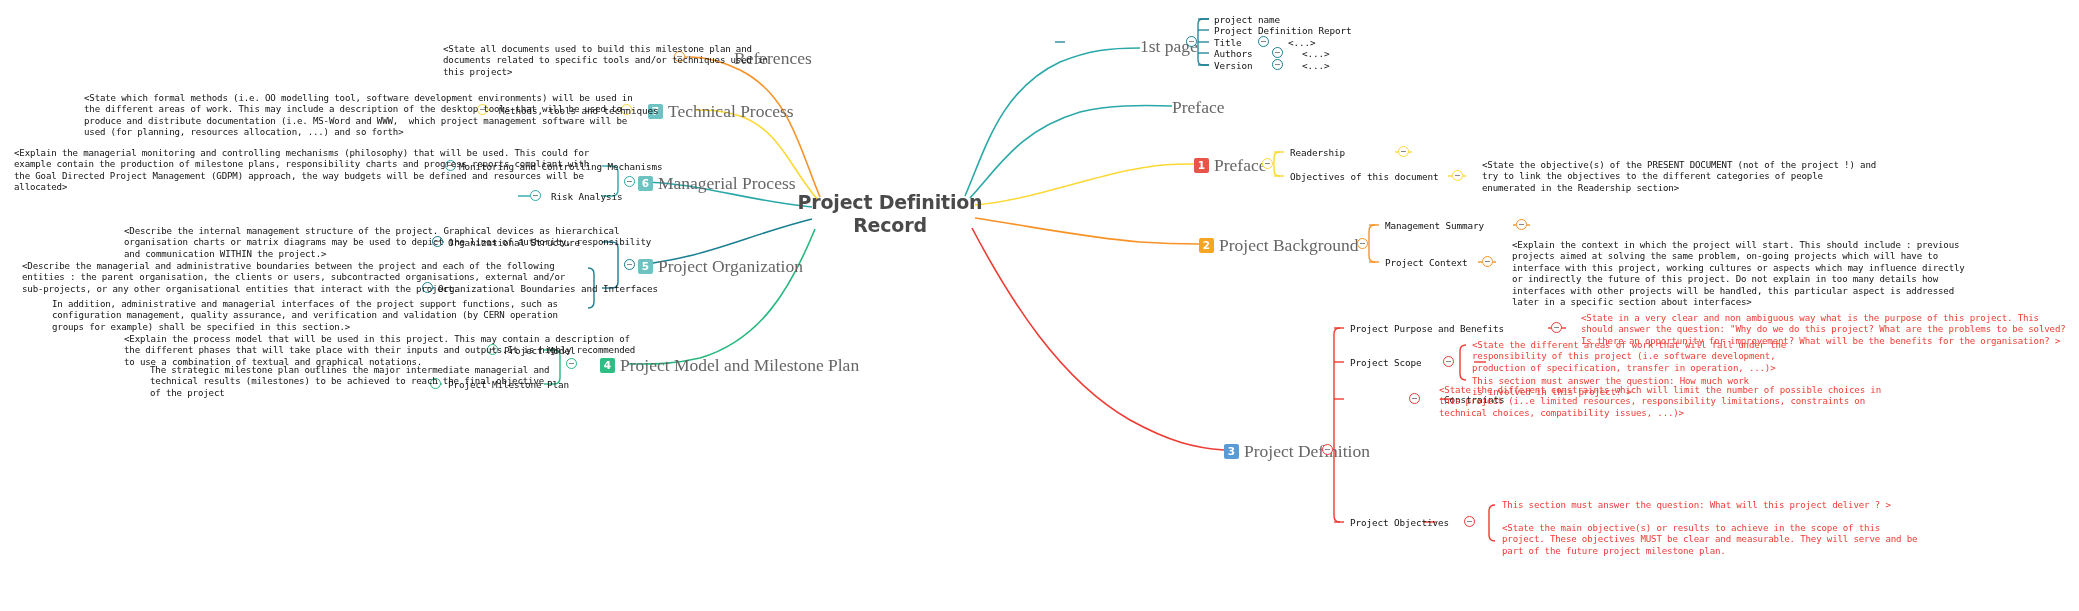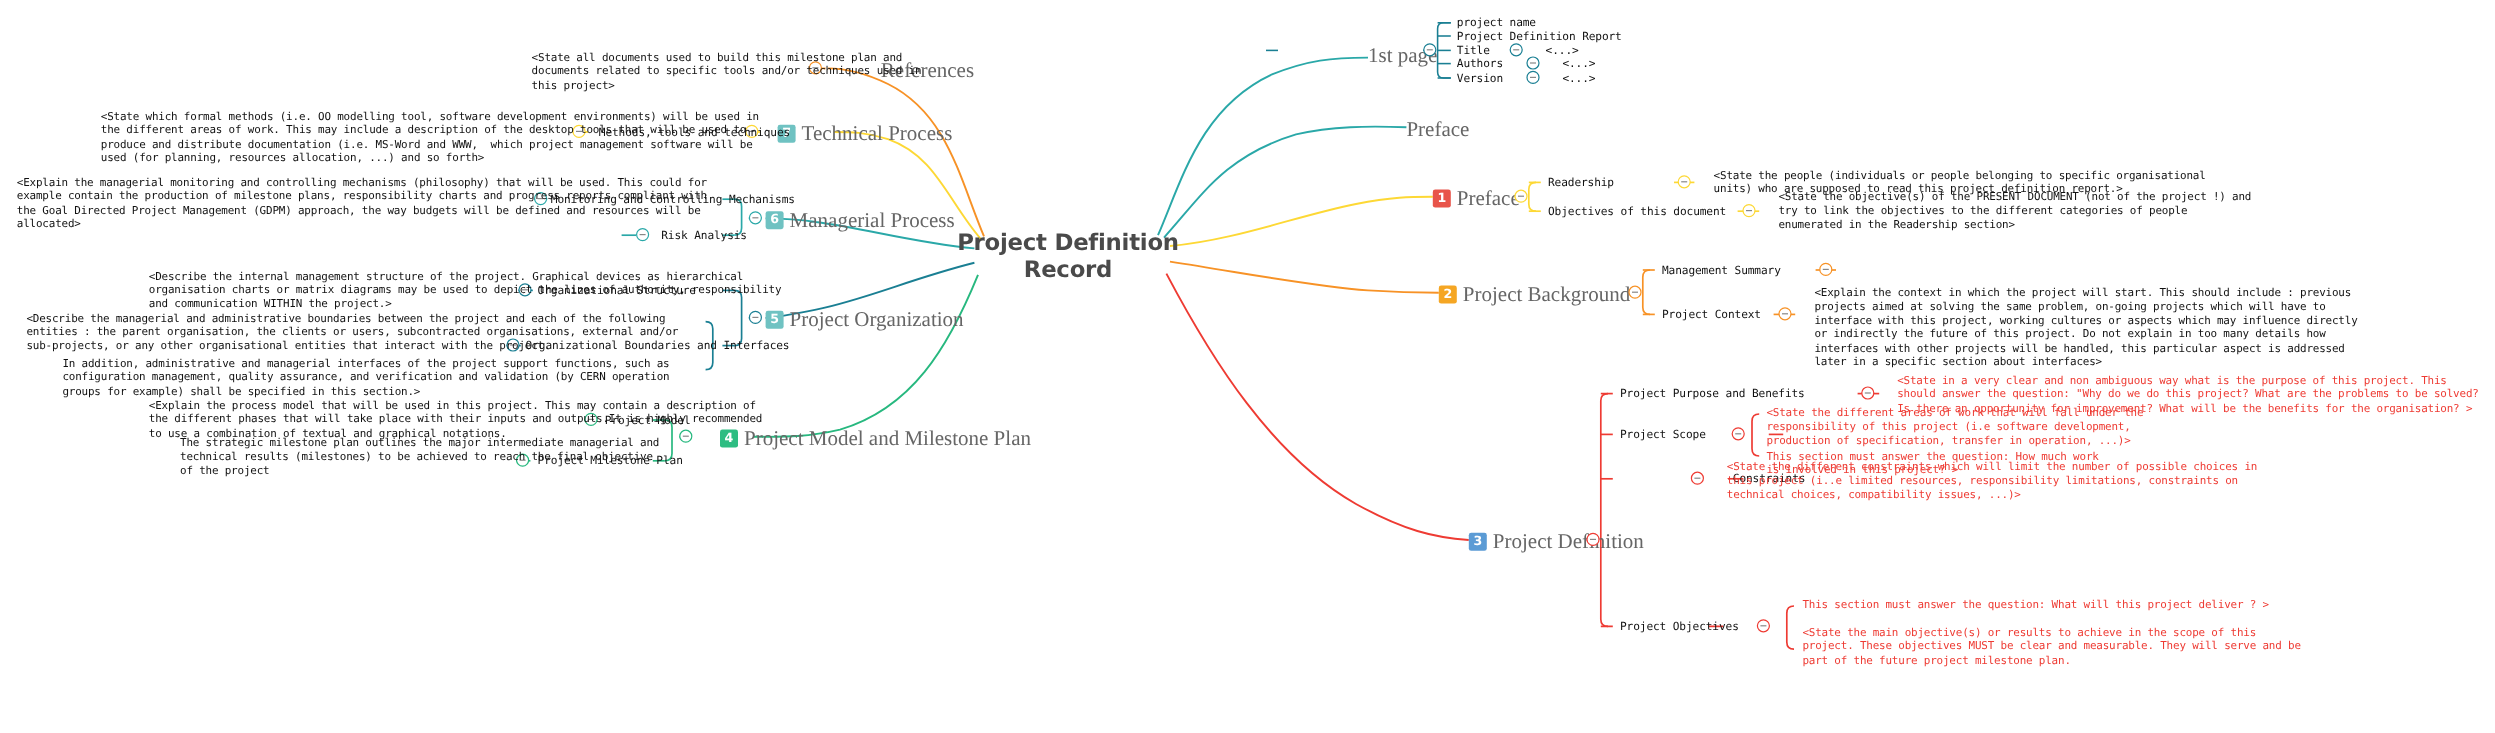--- a/index.html
+++ b/index.html
@@ -210,22 +210,20 @@
   <div class="l1" style="left:1194px;top:155px;">
     <span class="badge" style="background:#e8544a;">1</span>
     <span>Preface</span>
   </div>
   <div class="knob" style="left:1262px;top:158px;border-color:#fdd835;"></div>
 
   <div class="l2" style="left:1290px;top:147px;">
     <span>Readership</span>
   </div>
   <div class="knob" style="left:1398px;top:146px;border-color:#fdd835;"></div>
-  <div class="note right" style="left:1428px;top:142px;">&lt;State the people (individuals or people belonging to specific organisational
-units) who are supposed to read this project definition report.&gt;</div>
 
   <div class="l2" style="left:1290px;top:171px;">
     <span>Objectives of this document</span>
   </div>
   <div class="knob" style="left:1452px;top:170px;border-color:#fdd835;"></div>
   <div class="note right" style="left:1482px;top:160px;">&lt;State the objective(s) of the PRESENT DOCUMENT (not of the project !) and
 try to link the objectives to the different categories of people
 enumerated in the Readership section&gt;</div>
 
   <div class="l1" style="left:1199px;top:235px;">

